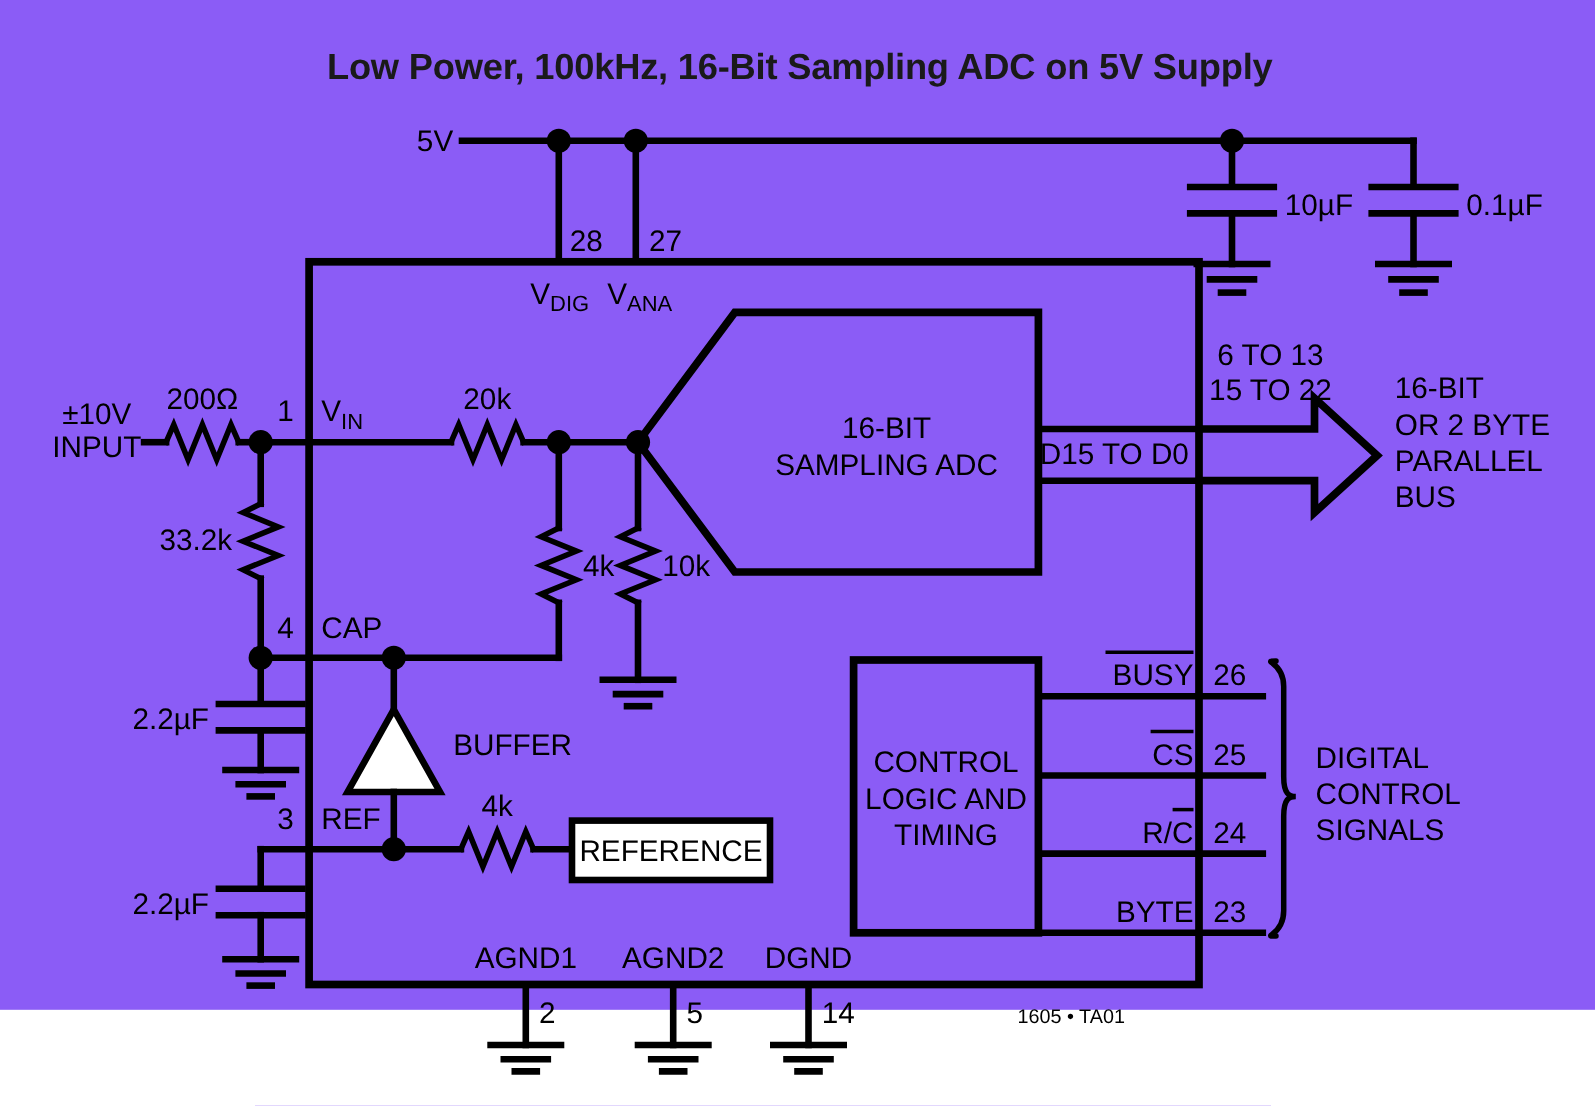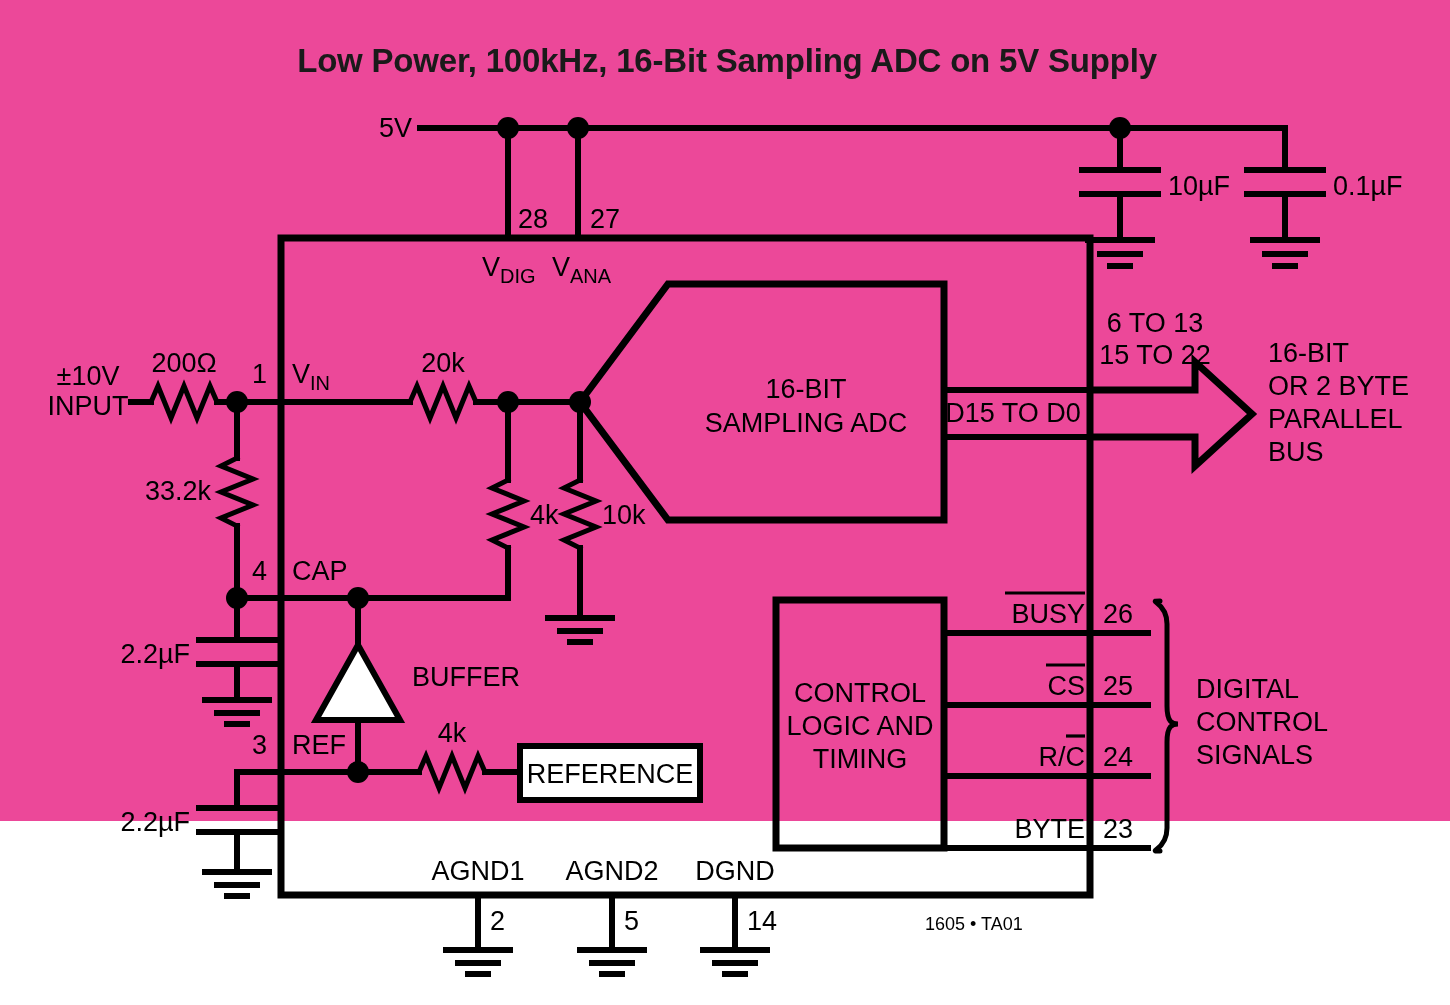--- a/index.html
+++ b/index.html
@@ -1,17 +1,17 @@
 <!DOCTYPE html>
 <html><head>
 <meta charset="utf-8">
 <style>
   html,body{margin:0;padding:0;background:#ffffff;}
   body{width:1450px;height:1005px;font-family:"Liberation Sans",sans-serif;overflow:hidden;}
-  #root{position:relative;width:1450px;height:821px;background:#ec4899;}
+  #root{position:relative;width:1450px;height:918px;background:#8b5cf6;}
   svg{display:block;}
   .wire{stroke:#000;stroke-width:6;fill:none;stroke-linecap:square;}
   .wire-thin{stroke:#000;stroke-width:5;fill:none;stroke-linecap:square;}
   .boxline{stroke:#000;stroke-width:7;fill:none;}
   .boxline-thin{stroke:#000;stroke-width:6;fill:#fff;}
   .dot{fill:#000;}
   .lbl{font-family:"Liberation Sans",sans-serif;fill:#000;font-size:27px;}
   .lbl-mid{font-family:"Liberation Sans",sans-serif;fill:#000;font-size:27px;text-anchor:middle;}
   .lbl-end{font-family:"Liberation Sans",sans-serif;fill:#000;font-size:27px;text-anchor:end;}
   .sub{font-size:20px;}

